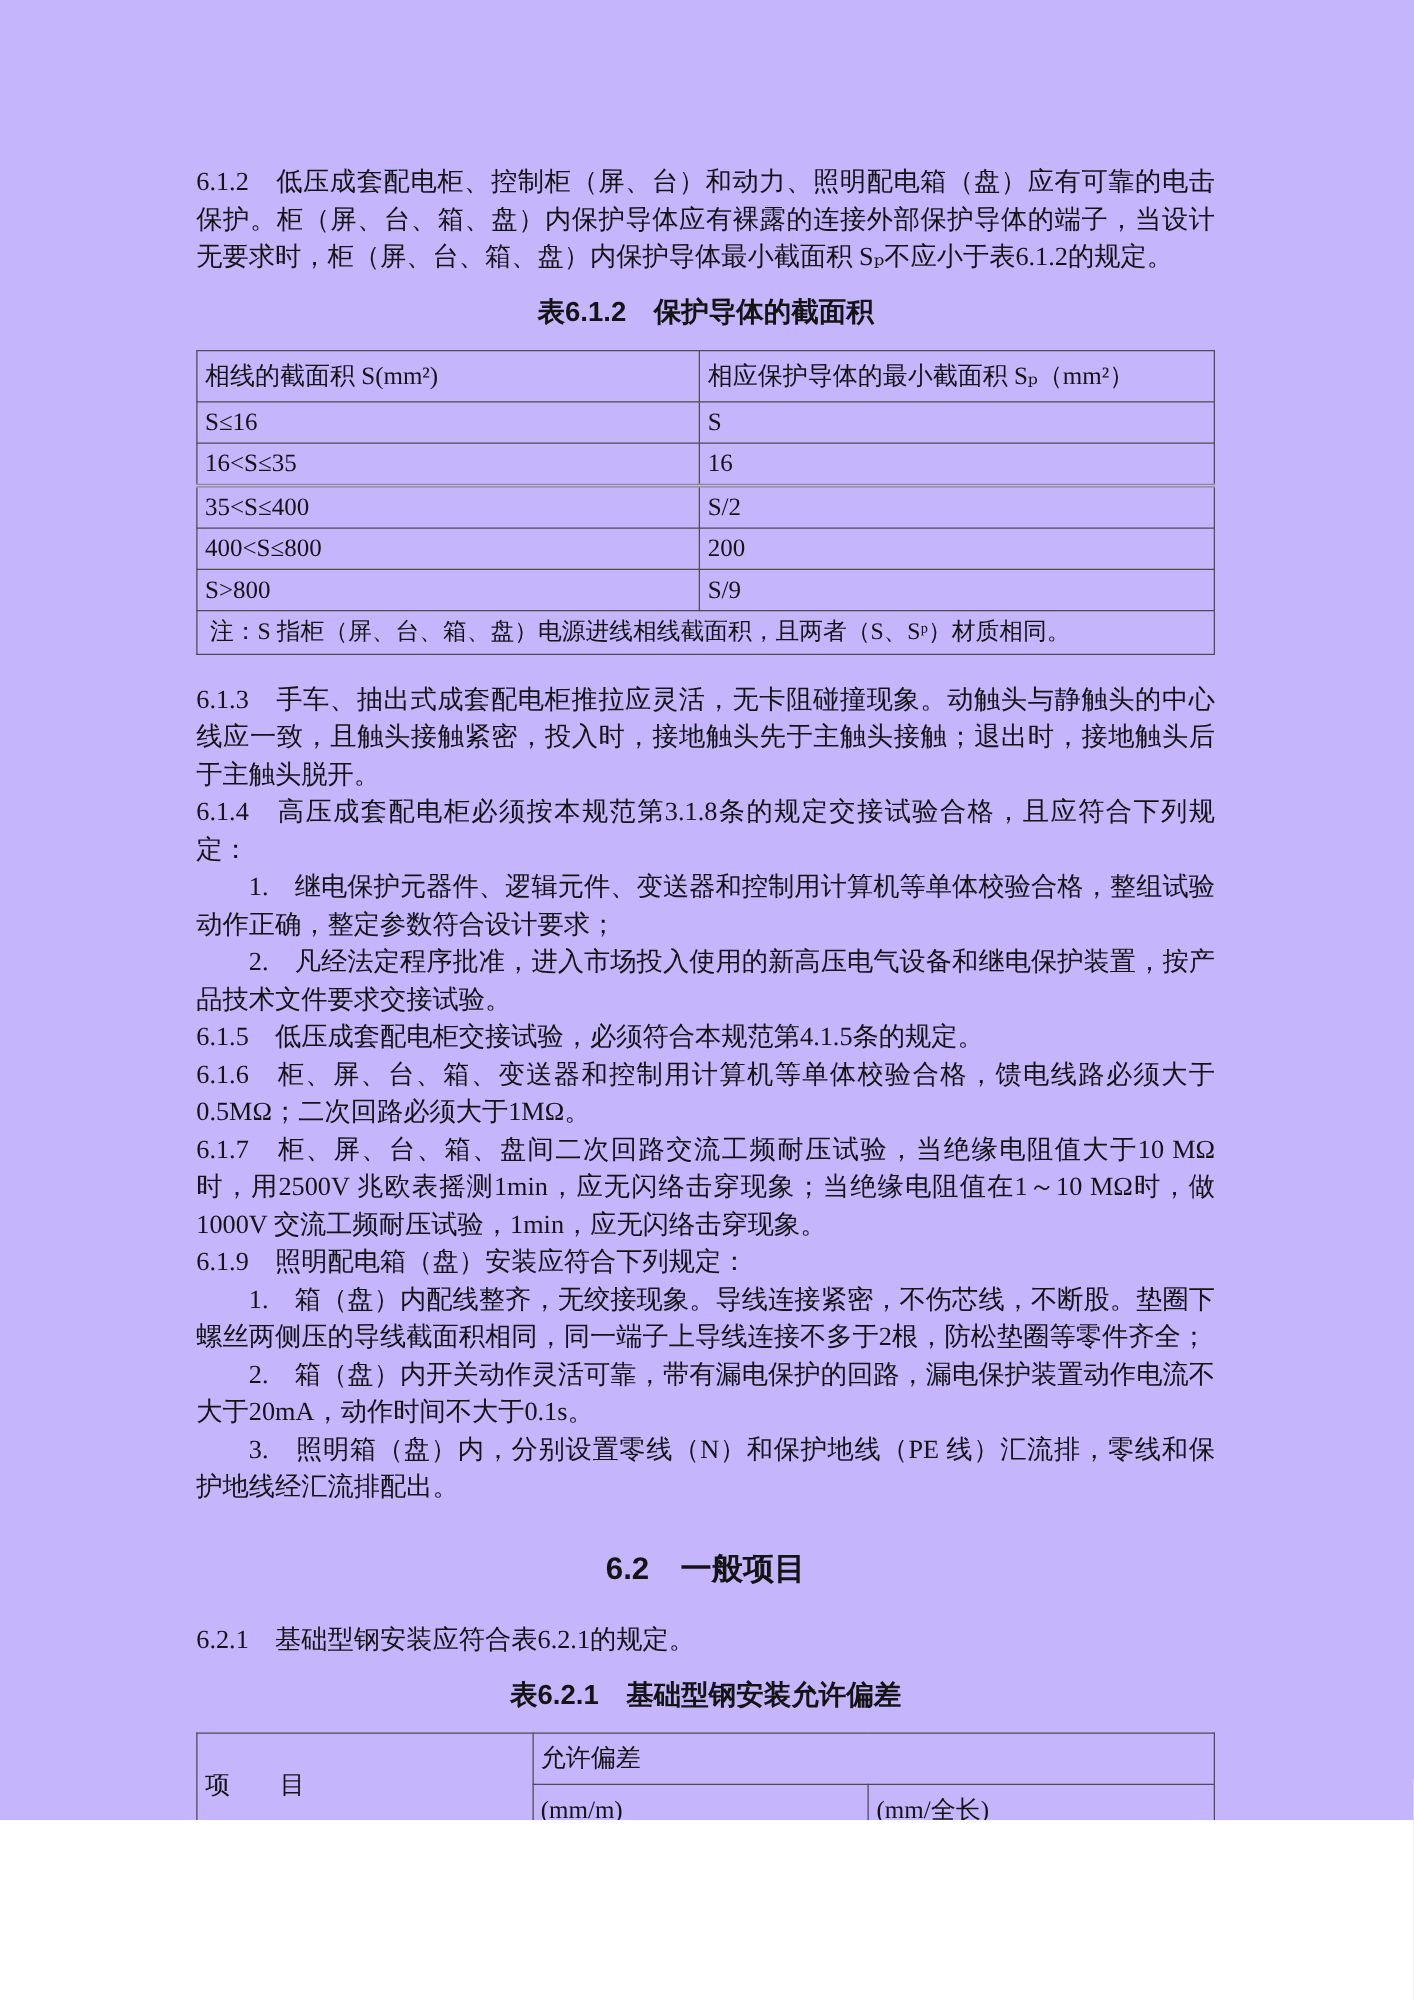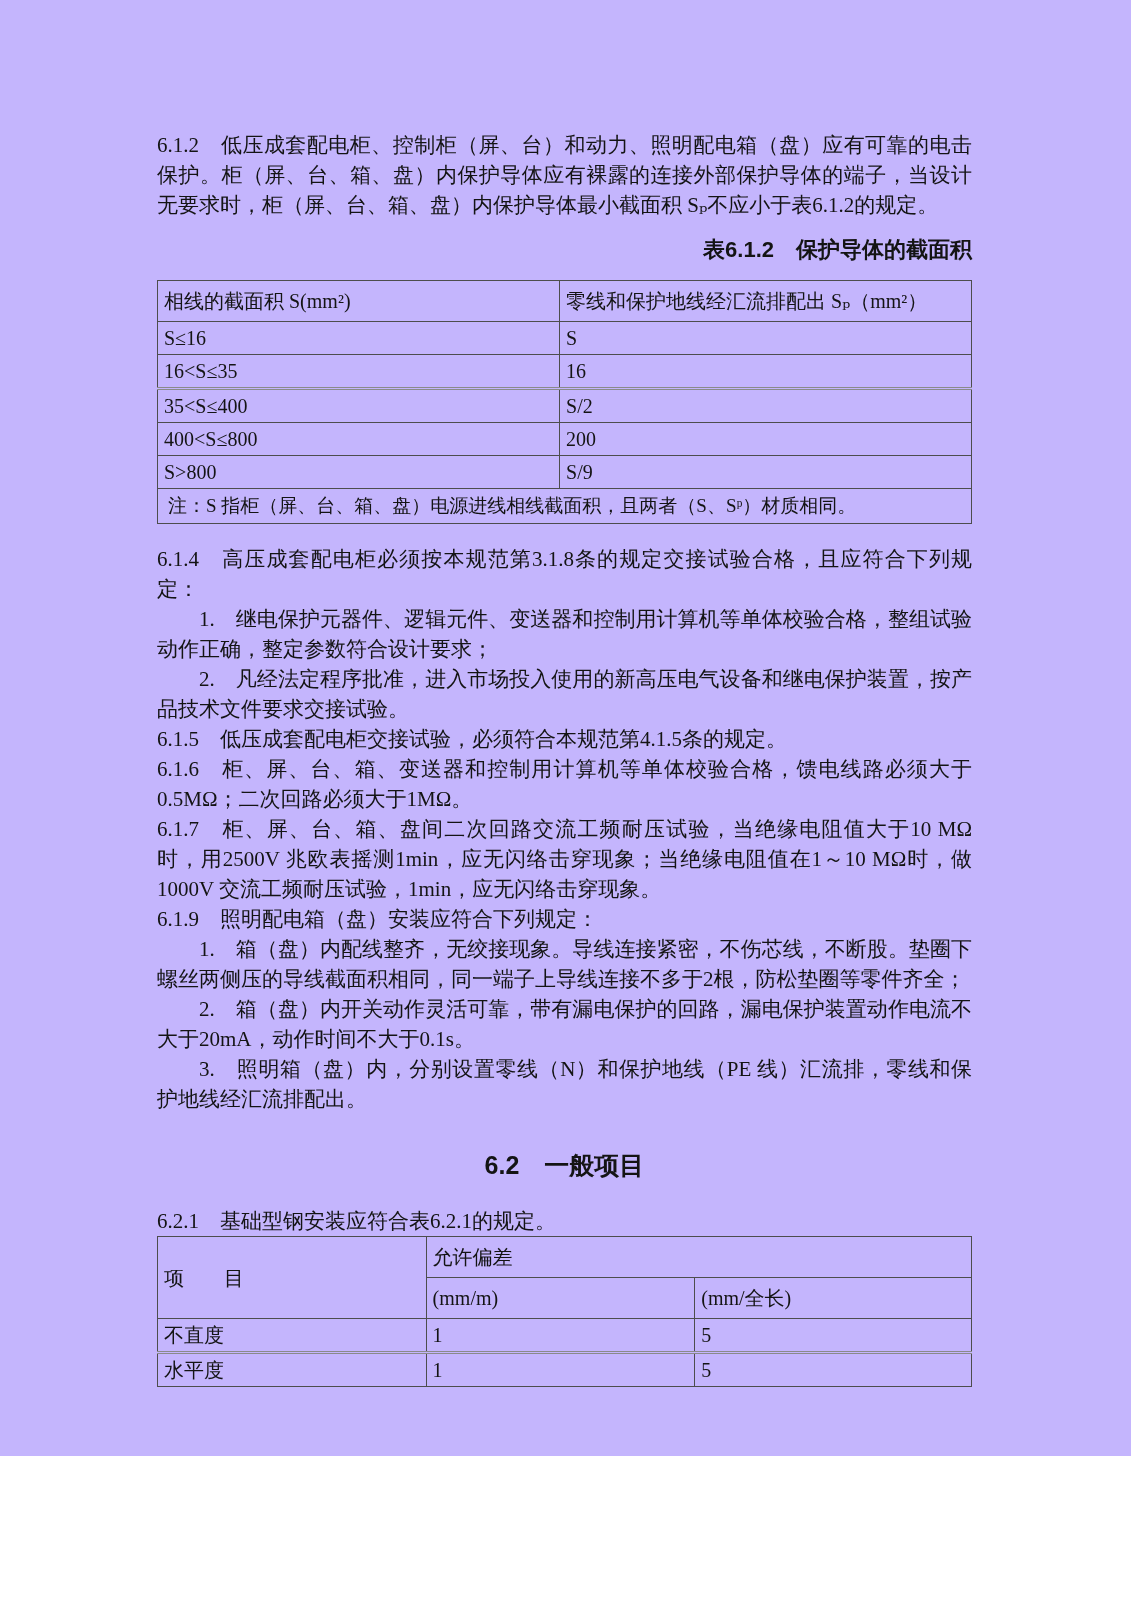--- a/index.html
+++ b/index.html
@@ -20,21 +20,21 @@
   p.body {
     font-size: 21px;
     line-height: 30px;
     text-align: justify;
   }
   p.indent { text-indent: 2em; }
   .table-title {
     font-family: "Liberation Sans", "DejaVu Sans", sans-serif;
     font-size: 22px;
     font-weight: bold;
-    text-align: right;
+    text-align: center;
     line-height: 28px;
     margin: 16px 0 16px 0;
   }
   .section-heading {
     font-family: "Liberation Sans", "DejaVu Sans", sans-serif;
     font-size: 25px;
     font-weight: bold;
     text-align: center;
     line-height: 34px;
     margin: 34px 0 24px 0;
@@ -75,21 +75,21 @@
     <h3 class="table-title">表6.1.2　保护导体的截面积</h3>
 
     <table class="doc-table">
       <colgroup>
         <col style="width:49.4%">
         <col style="width:50.6%">
       </colgroup>
       <thead>
         <tr>
           <th>相线的截面积 S(mm²)</th>
-          <th>零线和保护地线经汇流排配出 Sₚ（mm²）</th>
+          <th>相应保护导体的最小截面积 Sₚ（mm²）</th>
         </tr>
       </thead>
       <tbody>
         <tr>
           <td>S≤16</td>
           <td>S</td>
         </tr>
         <tr class="thick-bottom">
           <td>16&lt;S≤35</td>
           <td>16</td>
@@ -106,36 +106,38 @@
           <td>S&gt;800</td>
           <td>S/9</td>
         </tr>
         <tr class="note-row">
           <td colspan="2">注：S 指柜（屏、台、箱、盘）电源进线相线截面积，且两者（S、Sᵖ）材质相同。</td>
         </tr>
       </tbody>
     </table>
 
     <div class="para-group">
+      <p class="body">6.1.3　手车、抽出式成套配电柜推拉应灵活，无卡阻碰撞现象。动触头与静触头的中心线应一致，且触头接触紧密，投入时，接地触头先于主触头接触；退出时，接地触头后于主触头脱开。</p>
       <p class="body">6.1.4　高压成套配电柜必须按本规范第3.1.8条的规定交接试验合格，且应符合下列规定：</p>
       <p class="body indent">1.　继电保护元器件、逻辑元件、变送器和控制用计算机等单体校验合格，整组试验动作正确，整定参数符合设计要求；</p>
       <p class="body indent">2.　凡经法定程序批准，进入市场投入使用的新高压电气设备和继电保护装置，按产品技术文件要求交接试验。</p>
       <p class="body">6.1.5　低压成套配电柜交接试验，必须符合本规范第4.1.5条的规定。</p>
       <p class="body">6.1.6　柜、屏、台、箱、变送器和控制用计算机等单体校验合格，馈电线路必须大于0.5MΩ；二次回路必须大于1MΩ。</p>
       <p class="body">6.1.7　柜、屏、台、箱、盘间二次回路交流工频耐压试验，当绝缘电阻值大于10 MΩ时，用2500V 兆欧表摇测1min，应无闪络击穿现象；当绝缘电阻值在1～10 MΩ时，做1000V 交流工频耐压试验，1min，应无闪络击穿现象。</p>
       <p class="body">6.1.9　照明配电箱（盘）安装应符合下列规定：</p>
       <p class="body indent">1.　箱（盘）内配线整齐，无绞接现象。导线连接紧密，不伤芯线，不断股。垫圈下螺丝两侧压的导线截面积相同，同一端子上导线连接不多于2根，防松垫圈等零件齐全；</p>
       <p class="body indent">2.　箱（盘）内开关动作灵活可靠，带有漏电保护的回路，漏电保护装置动作电流不大于20mA，动作时间不大于0.1s。</p>
       <p class="body indent">3.　照明箱（盘）内，分别设置零线（N）和保护地线（PE 线）汇流排，零线和保护地线经汇流排配出。</p>
     </div>
 
     <h2 class="section-heading">6.2　一般项目</h2>
 
     <p class="body">6.2.1　基础型钢安装应符合表6.2.1的规定。</p>
 
+    <h3 class="table-title">表6.2.1　基础型钢安装允许偏差</h3>
 
     <table class="doc-table t621">
       <colgroup>
         <col style="width:33%">
         <col style="width:33%">
         <col style="width:34%">
       </colgroup>
       <thead>
         <tr>
           <th rowspan="2">项　　目</th>

